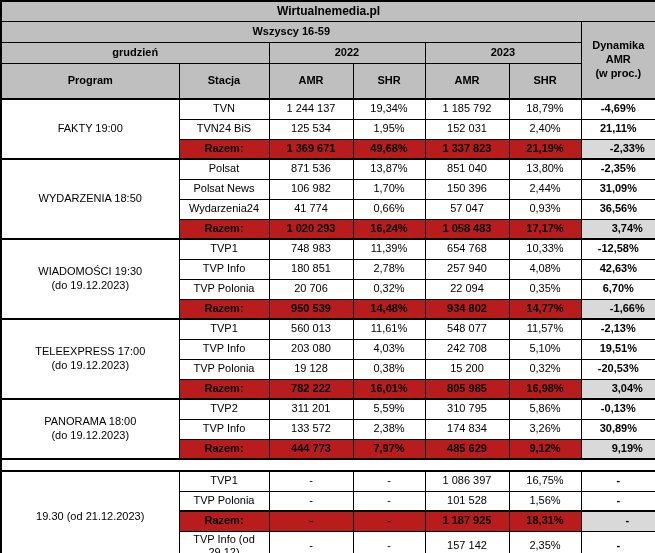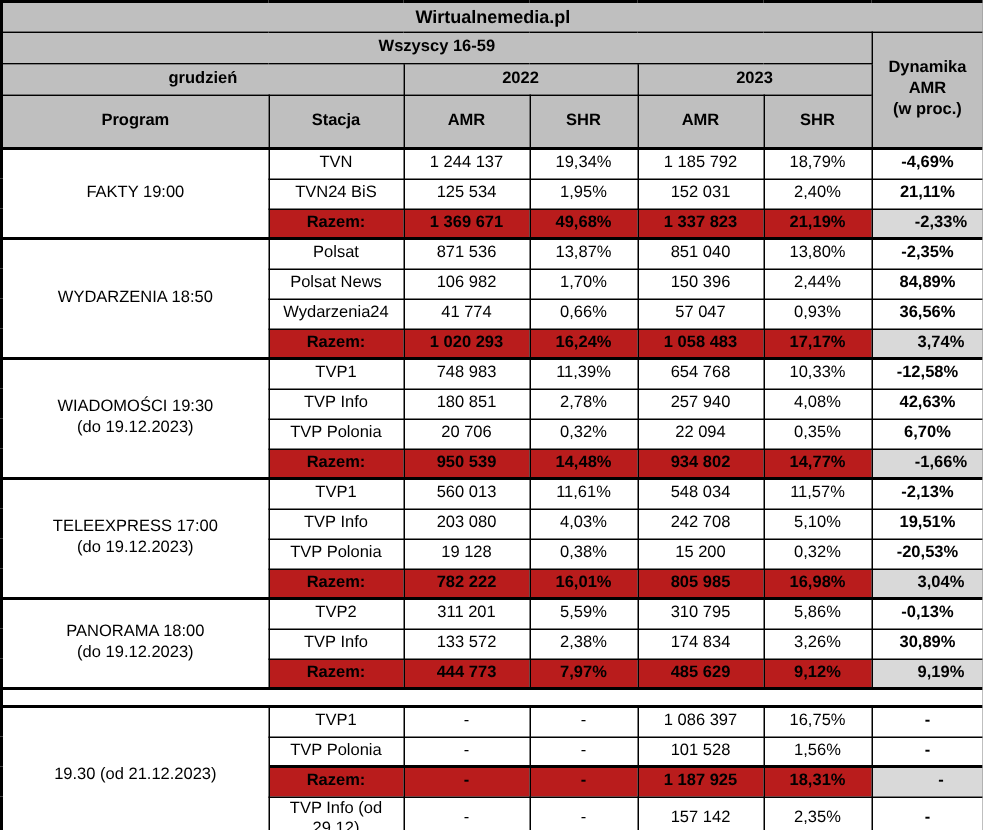--- a/index.html
+++ b/index.html
@@ -153,21 +153,21 @@
           <td class="c-amr23">851 040</td>
           <td class="c-shr23">13,80%</td>
           <td class="c-dyn">-2,35%</td>
         </tr>
         <tr class="data-row">
           <td class="c-station">Polsat News</td>
           <td class="c-amr22">106 982</td>
           <td class="c-shr22">1,70%</td>
           <td class="c-amr23">150 396</td>
           <td class="c-shr23">2,44%</td>
-          <td class="c-dyn">84,89%</td>
+          <td class="c-dyn">31,09%</td>
         </tr>
         <tr class="data-row">
           <td class="c-station">Wydarzenia24</td>
           <td class="c-amr22">41 774</td>
           <td class="c-shr22">0,66%</td>
           <td class="c-amr23">57 047</td>
           <td class="c-shr23">0,93%</td>
           <td class="c-dyn">36,56%</td>
         </tr>
         <tr class="total-row">
@@ -211,21 +211,21 @@
           <td class="c-amr23">934 802</td>
           <td class="c-shr23">14,77%</td>
           <td class="c-dyn">-1,66%</td>
         </tr>
         <tr class="data-row thick-top">
           <td rowspan="4" class="c-program">TELEEXPRESS 17:00
 (do 19.12.2023)</td>
           <td class="c-station">TVP1</td>
           <td class="c-amr22">560 013</td>
           <td class="c-shr22">11,61%</td>
-          <td class="c-amr23">548 034</td>
+          <td class="c-amr23">548 077</td>
           <td class="c-shr23">11,57%</td>
           <td class="c-dyn">-2,13%</td>
         </tr>
         <tr class="data-row">
           <td class="c-station">TVP Info</td>
           <td class="c-amr22">203 080</td>
           <td class="c-shr22">4,03%</td>
           <td class="c-amr23">242 708</td>
           <td class="c-shr23">5,10%</td>
           <td class="c-dyn">19,51%</td>

